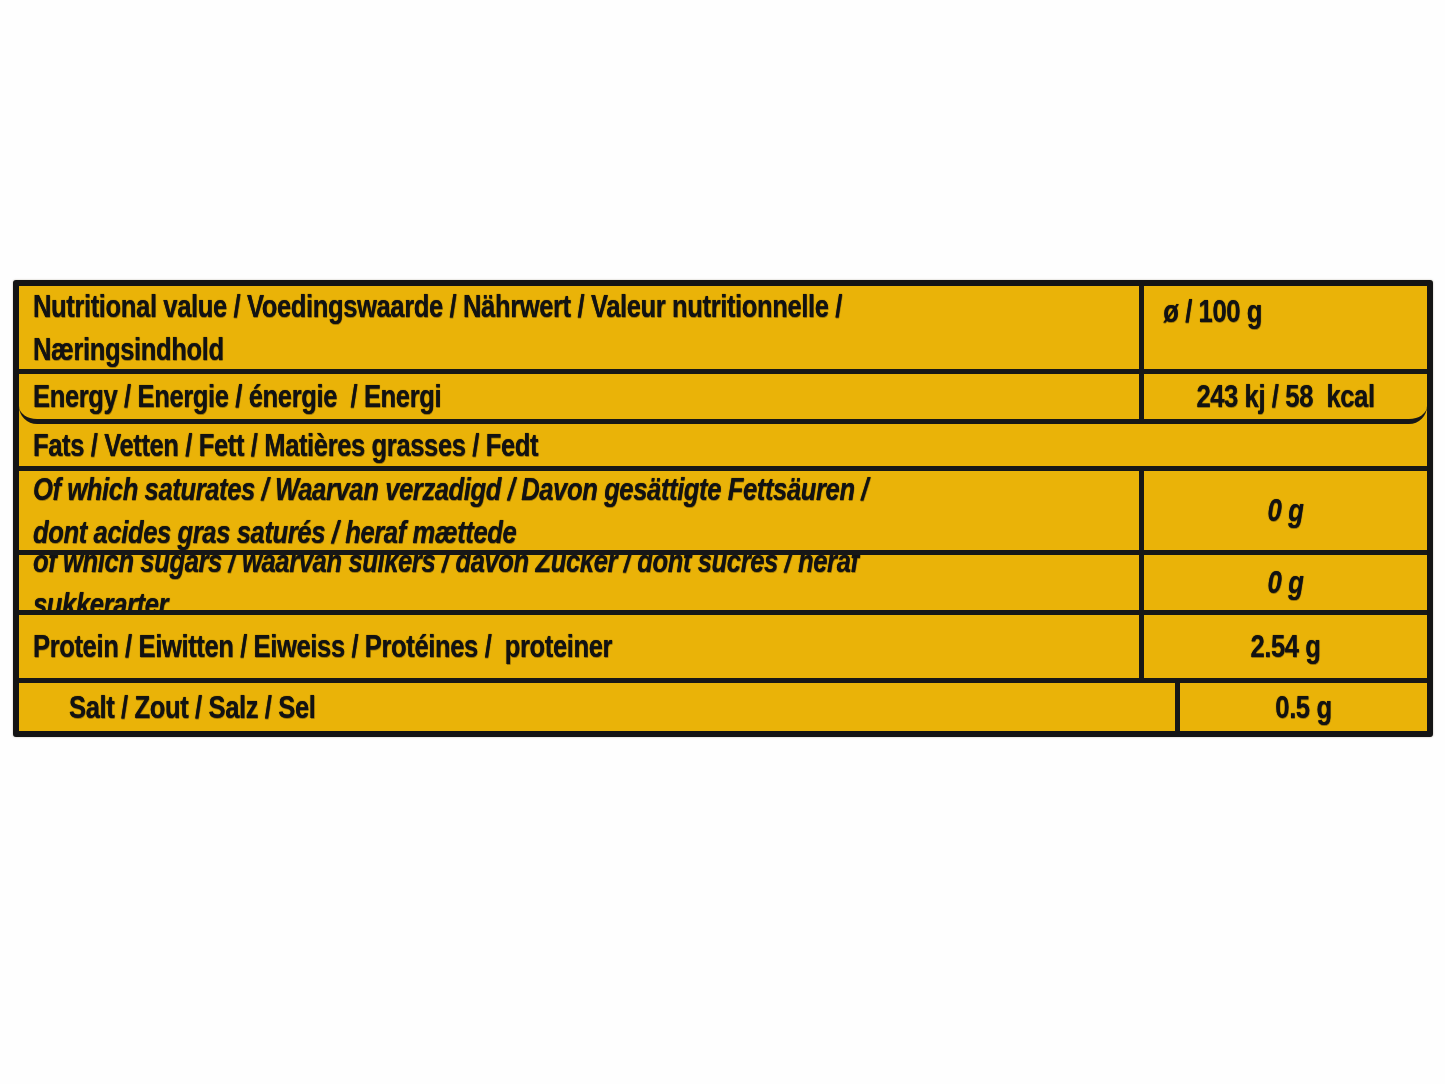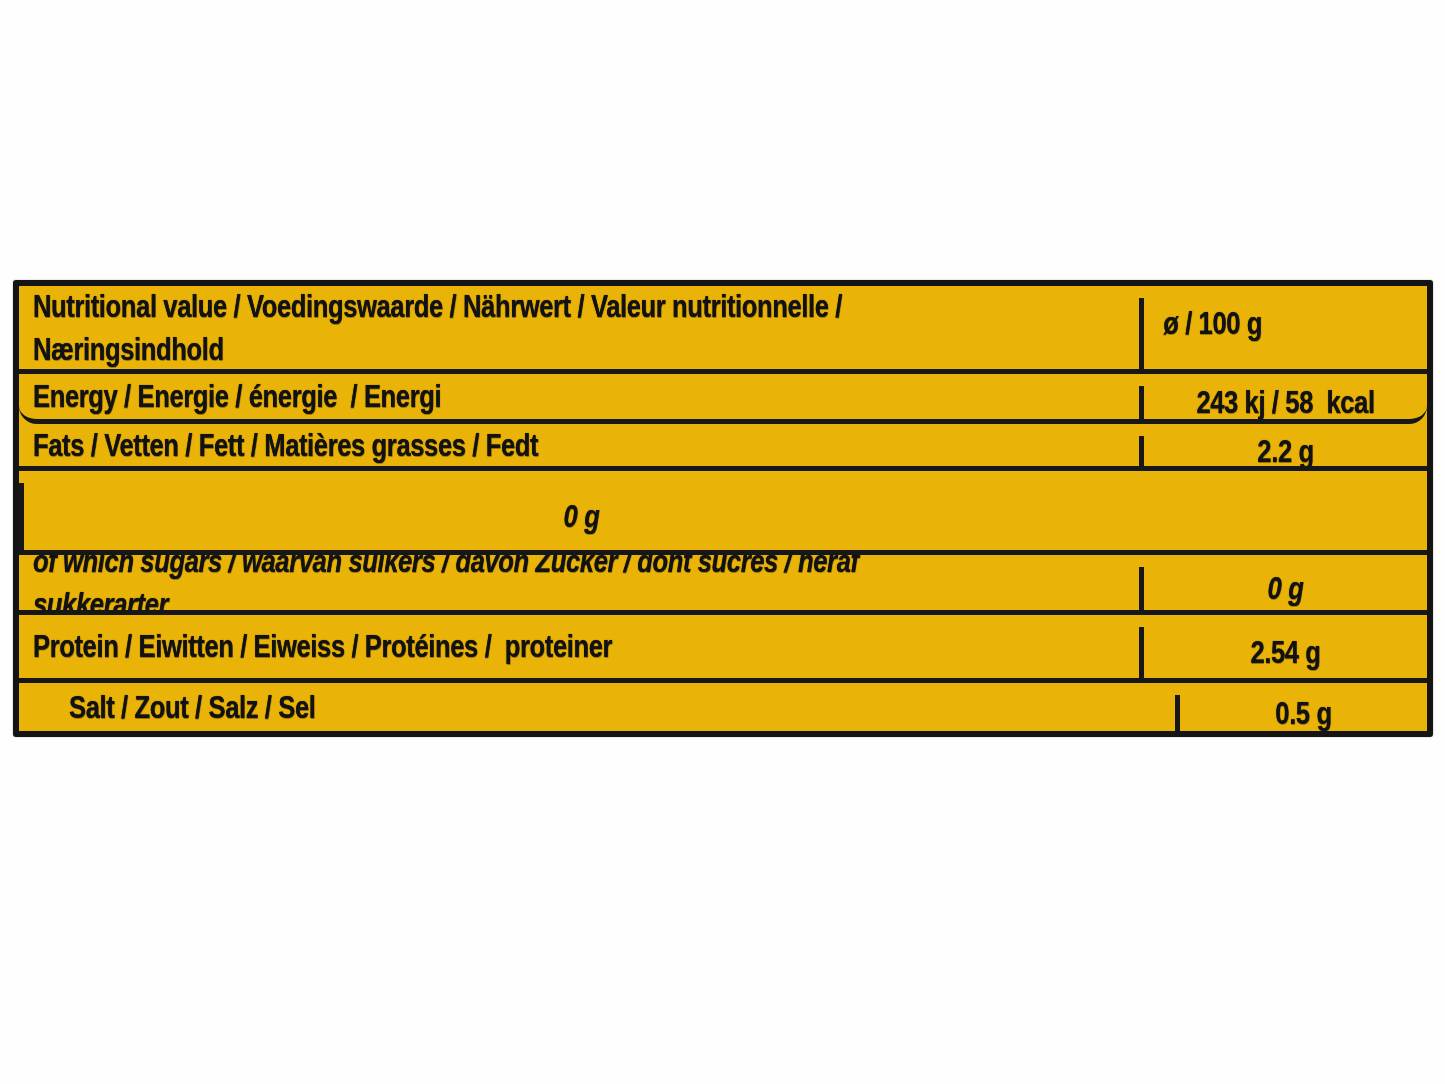--- a/index.html
+++ b/index.html
@@ -54,21 +54,20 @@
     align-items: center;
     box-sizing: border-box;
     overflow: hidden;
   }
 
   .cell.label { padding-left: 14px; }
 
   .cell.value {
     border-left: 5px solid #171717;
     justify-content: center;
-    margin-top: 12px;
   }
 
   .txt {
     display: block;
     font-size: 32px;
     font-weight: 700;
     line-height: 43px;
     color: #121212;
     letter-spacing: -0.5px;
     white-space: pre-wrap;
@@ -122,26 +121,27 @@
     </div>
     <div class="cell value">
       <span class="txt">243 kj / 58  kcal</span>
     </div>
   </div>
 
   <div class="row">
     <div class="cell label">
       <span class="txt">Fats / Vetten / Fett / Matières grasses / Fedt</span>
     </div>
-    <div class="cell value">
-      <span class="txt">2.2 g</span>
-    </div>
   </div>
 
   <div class="row italic">
+    <div class="cell label">
+      <span class="txt">Of which saturates / Waarvan verzadigd / Davon gesättigte Fettsäuren /
+dont acides gras saturés / heraf mættede</span>
+    </div>
     <div class="cell value">
       <span class="txt">0 g</span>
     </div>
   </div>
 
 
   <div class="row italic">
     <div class="cell label">
       <span class="txt">of which sugars / waarvan suikers / davon Zucker / dont sucres / heraf
 sukkerarter</span>

